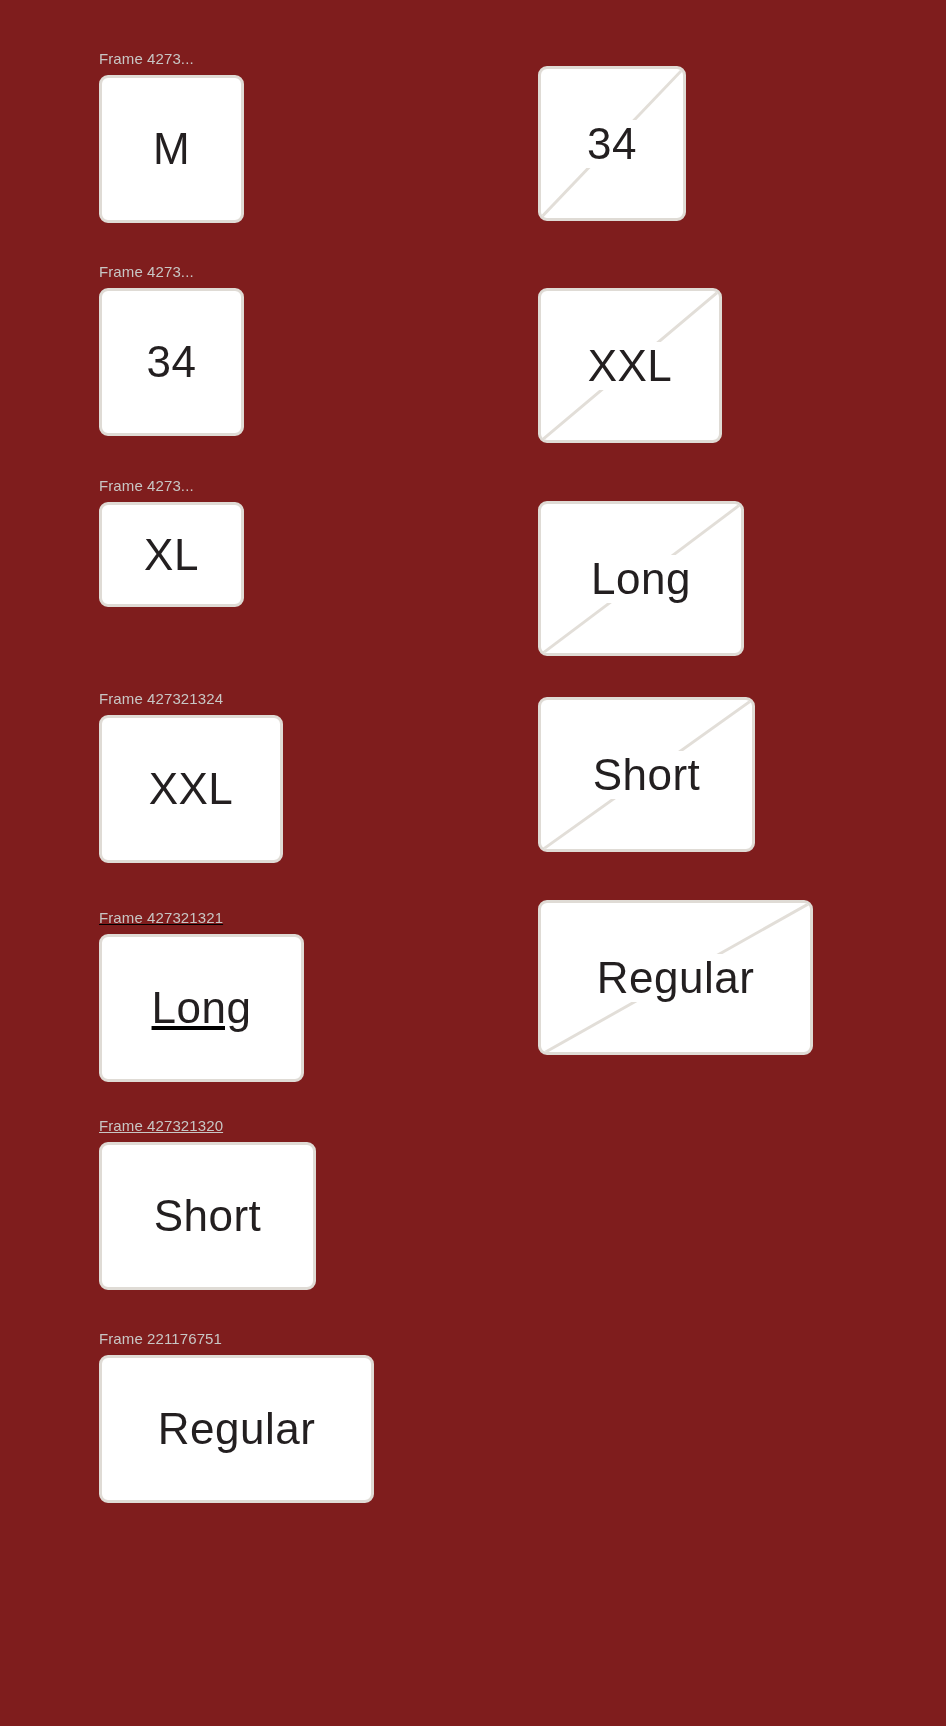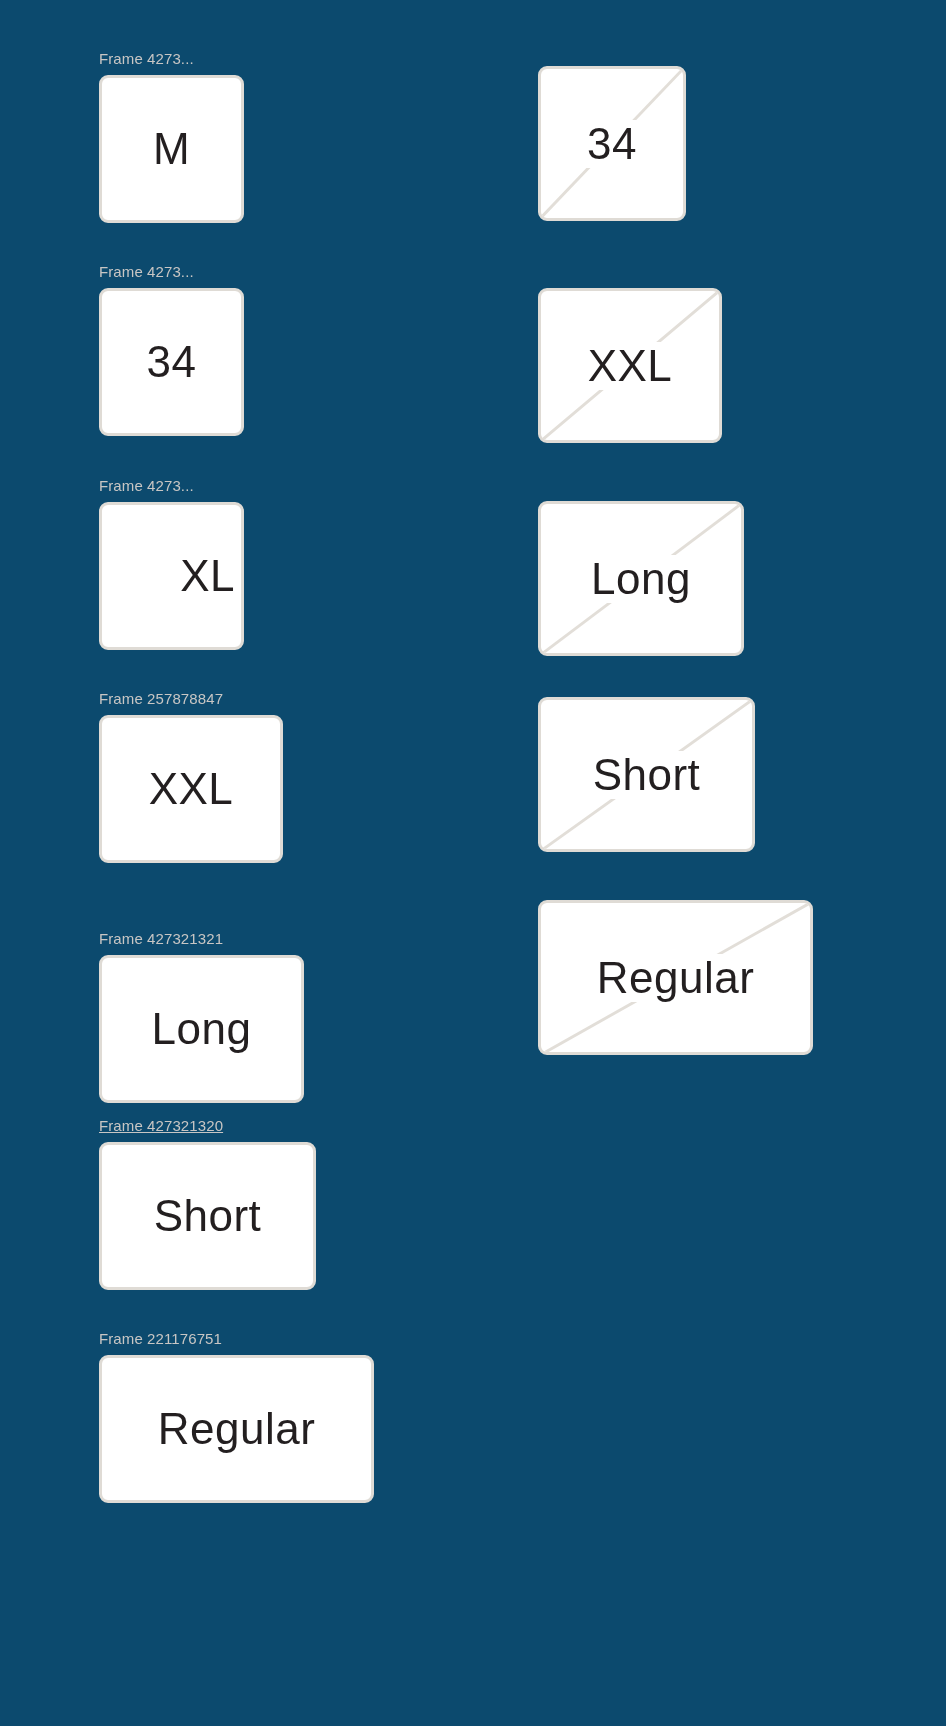--- a/index.html
+++ b/index.html
@@ -9,21 +9,21 @@
     height: 1726px;
     background: #ffffff;
     font-family: "Liberation Sans", "DejaVu Sans", sans-serif;
     overflow: hidden;
   }
 
   #canvas {
     position: relative;
     width: 946px;
     height: 1726px;
-    background: #0c4a6e;
+    background: #7f1d1d;
   }
 
   
   .column {
     position: absolute;
     top: 0;
   }
   #left-column  { left: 99px;  width: 400px; }
   #right-column { left: 538px; width: 400px; }
 
@@ -116,31 +116,31 @@
         </div>
       </div>
       <div class="frame-row" style="top: 263px;">
         <div class="frame-caption" style="color: rgb(200, 198, 196);">Frame 4273...</div>
         <div class="size-box" style="width: 145px; height: 148px; border-color: rgb(223, 219, 213);">
           <span class="size-label" style="color: rgb(35, 31, 32);">34</span>
         </div>
       </div>
       <div class="frame-row" style="top: 477px;">
         <div class="frame-caption" style="color: rgb(200, 198, 196);">Frame 4273...</div>
-        <div class="size-box" style="width: 145px; height: 148px; border-color: rgb(223, 219, 213); justify-content: flex-end;">
+        <div class="size-box" style="width: 145px; height: 105px; border-color: rgb(223, 219, 213);">
           <span class="size-label" style="color: rgb(35, 31, 32);">XL</span>
         </div>
       </div>
       <div class="frame-row" style="top: 690px;">
-        <div class="frame-caption" style="color: rgb(200, 198, 196);">Frame 257878847</div>
+        <div class="frame-caption" style="color: rgb(200, 198, 196);">Frame 427321324</div>
         <div class="size-box" style="width: 184px; height: 148px; border-color: rgb(223, 219, 213);">
           <span class="size-label" style="color: rgb(35, 31, 32);">XXL</span>
         </div>
       </div>
-      <div class="frame-row" style="top: 930px;">
+      <div class="frame-row" style="top: 909px; text-decoration: underline;">
         <div class="frame-caption" style="color: rgb(200, 198, 196);">Frame 427321321</div>
         <div class="size-box" style="width: 205px; height: 148px; border-color: rgb(223, 219, 213);">
           <span class="size-label" style="color: rgb(35, 31, 32);">Long</span>
         </div>
       </div>
       <div class="frame-row" style="top: 1117px;">
         <div class="frame-caption" style="color: rgb(200, 198, 196); text-decoration: underline;">Frame 427321320</div>
         <div class="size-box" style="width: 217px; height: 148px; border-color: rgb(223, 219, 213);">
           <span class="size-label" style="color: rgb(35, 31, 32);">Short</span>
         </div>

